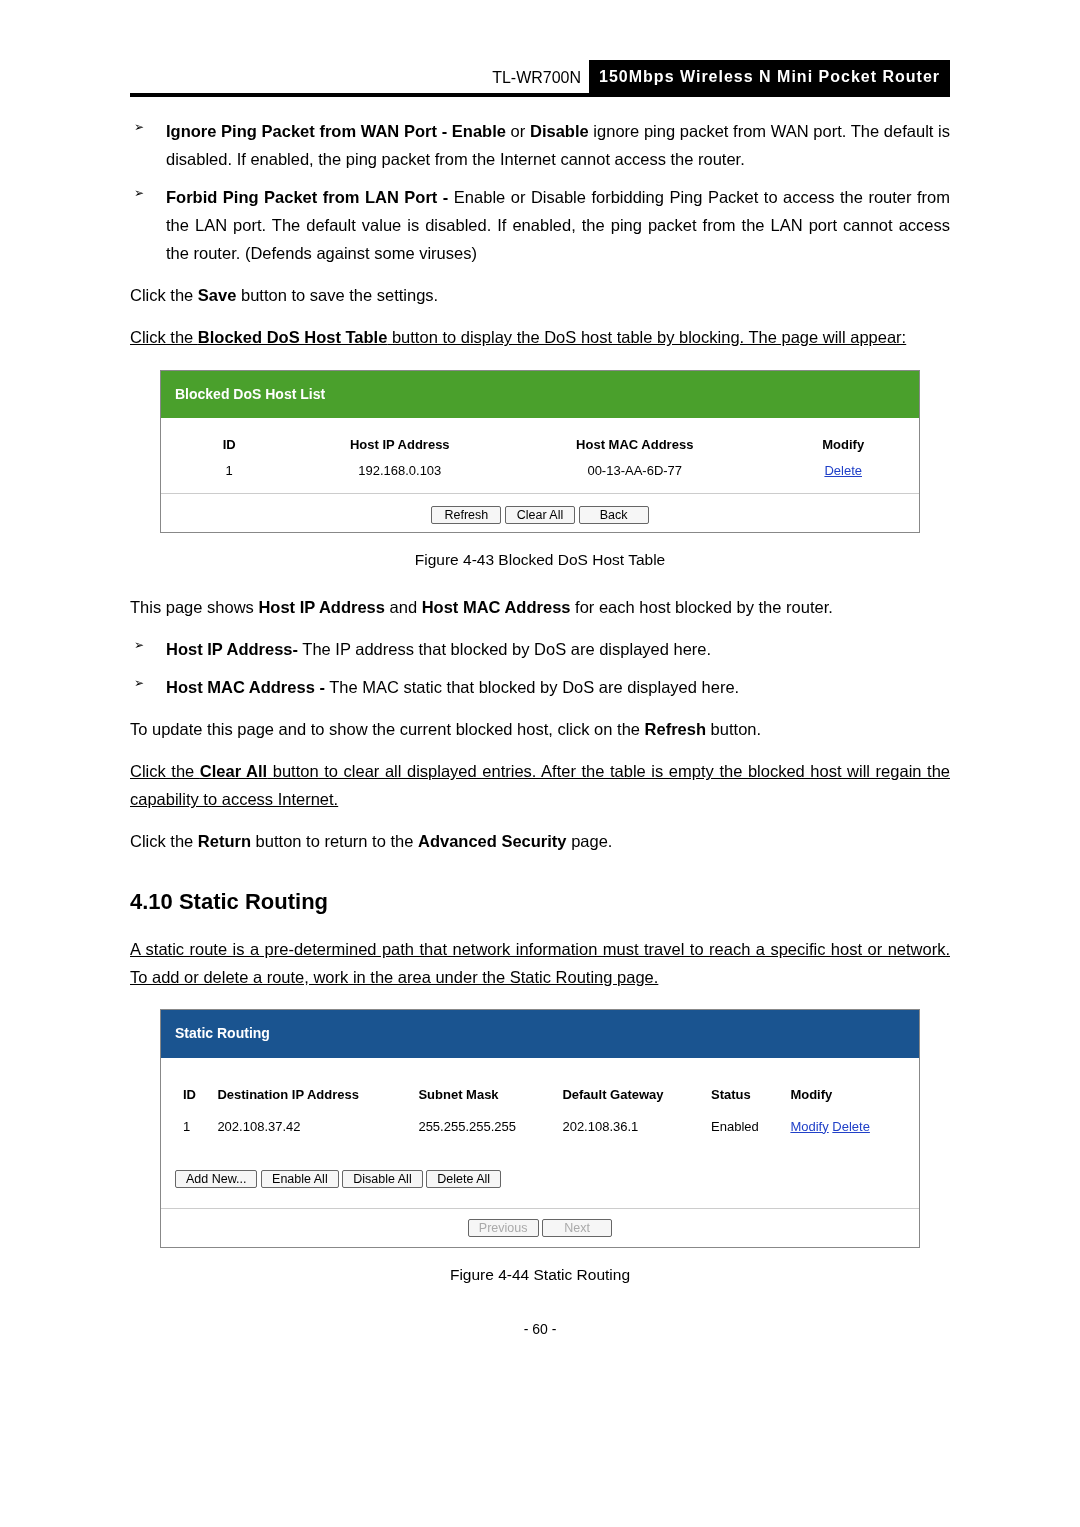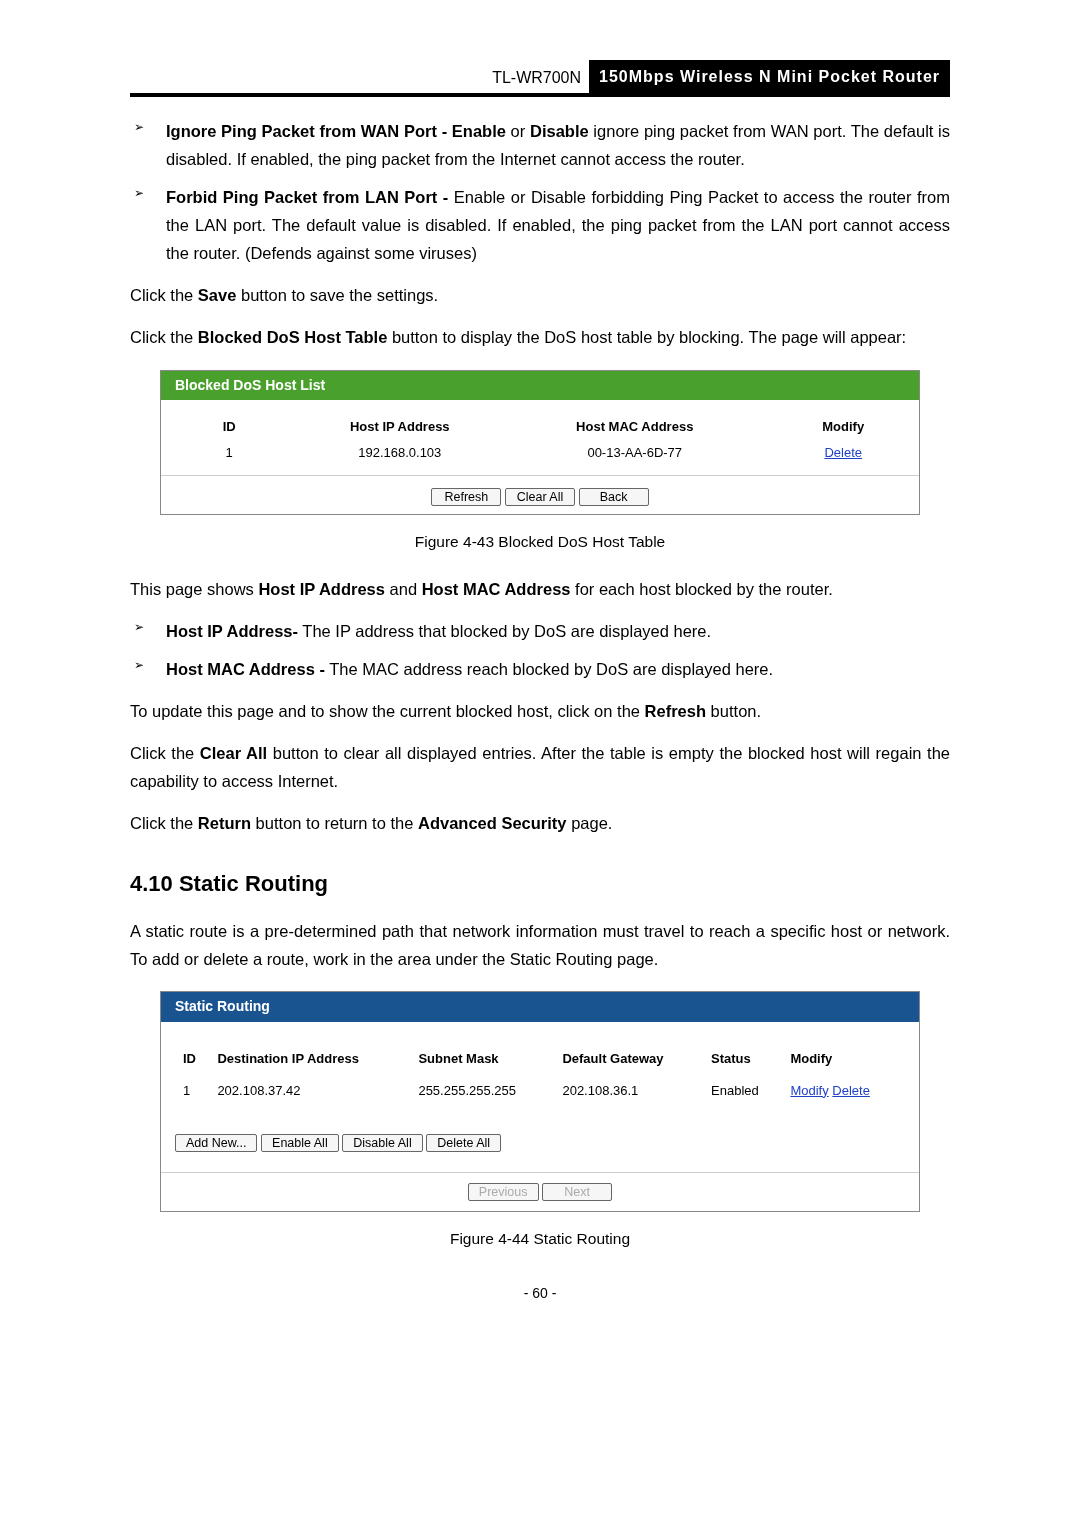--- a/index.html
+++ b/index.html
@@ -44,34 +44,34 @@
     padding-left: 12px;
   }
   ul.arrow > li::before {
     content: "➢";
     position: absolute;
     left: -20px;
     top: 0;
     font-size: 12px;
     color: #000;
   }
-  p.just { text-align: justify; margin: 14px 0; }
+  p.just { text-align: justify; margin: 14px 0; text-decoration: underline; }
   p.norm { margin: 14px 0; }
   b { font-weight: bold; }
   .figbox {
     border: 1px solid #888;
     margin: 18px 30px 10px 30px;
     background: #fff;
     font-size: 13px;
   }
   .figbox .titlebar {
     background: #4aa02c;
     color: #fff;
     font-weight: bold;
-    padding: 3px 14px;
+    padding: 12px 14px;
     font-size: 14px;
   }
   .figbox .titlebar.blue { background: #1a5490; }
   .figbox .spacer { height: 14px; }
   .dos-table {
     width: 100%;
     border-collapse: collapse;
     text-align: center;
     font-size: 13px;
   }
@@ -173,21 +173,21 @@
 
 <p class="norm">
   <span>This page shows </span><b>Host IP Address</b><span> and </span><b>Host MAC Address</b><span> for each host blocked by the router.</span>
 </p>
 
 <ul class="arrow">
   <li>
     <b>Host IP Address-</b><span> The IP address that blocked by DoS are displayed here.</span>
   </li>
   <li>
-    <b>Host MAC Address -</b><span> The MAC address reach blocked by DoS are displayed here.</span>
+    <b>Host MAC Address -</b><span> The MAC static that blocked by DoS are displayed here.</span>
   </li>
 </ul>
 
 <p class="norm">
   <span>To update this page and to show the current blocked host, click on the </span><b>Refresh</b><span> button.</span>
 </p>
 
 <p class="just">
   <span>Click the </span><b>Clear All</b><span> button to clear all displayed entries. After the table is empty the blocked host will regain the capability to access Internet.</span>
 </p>

